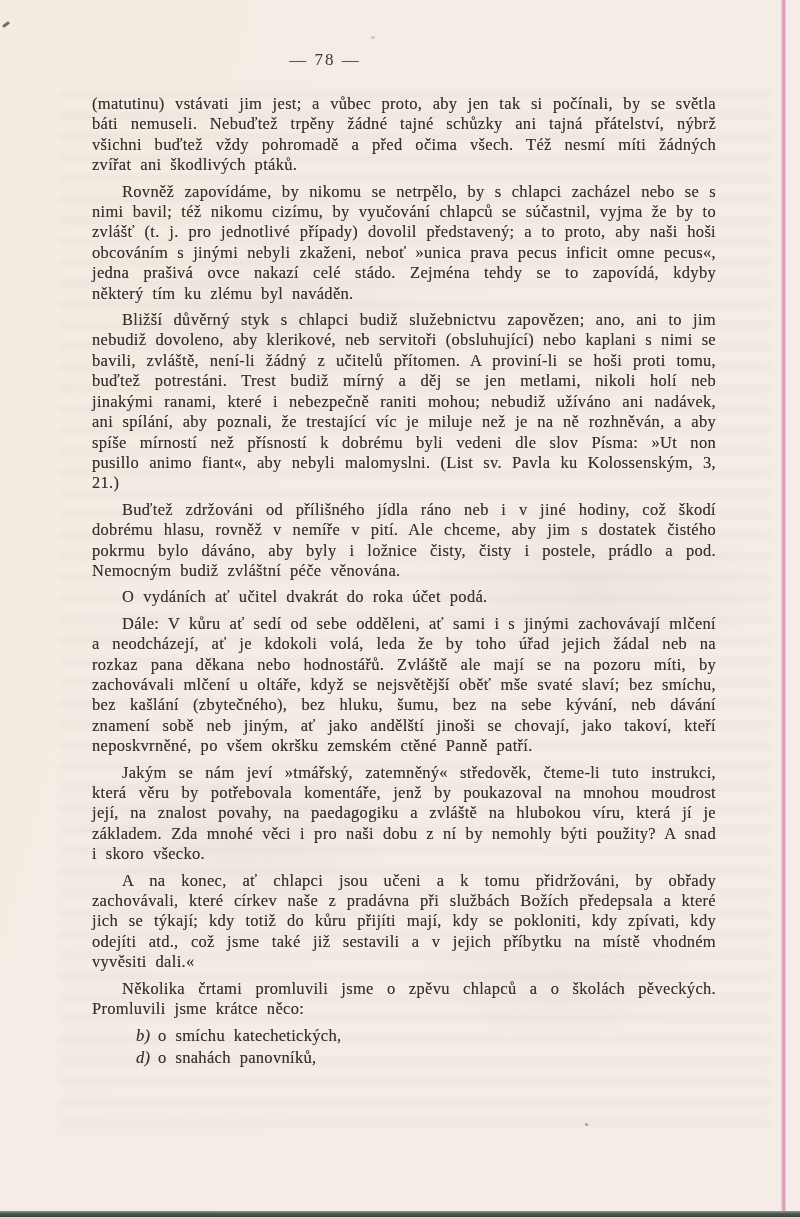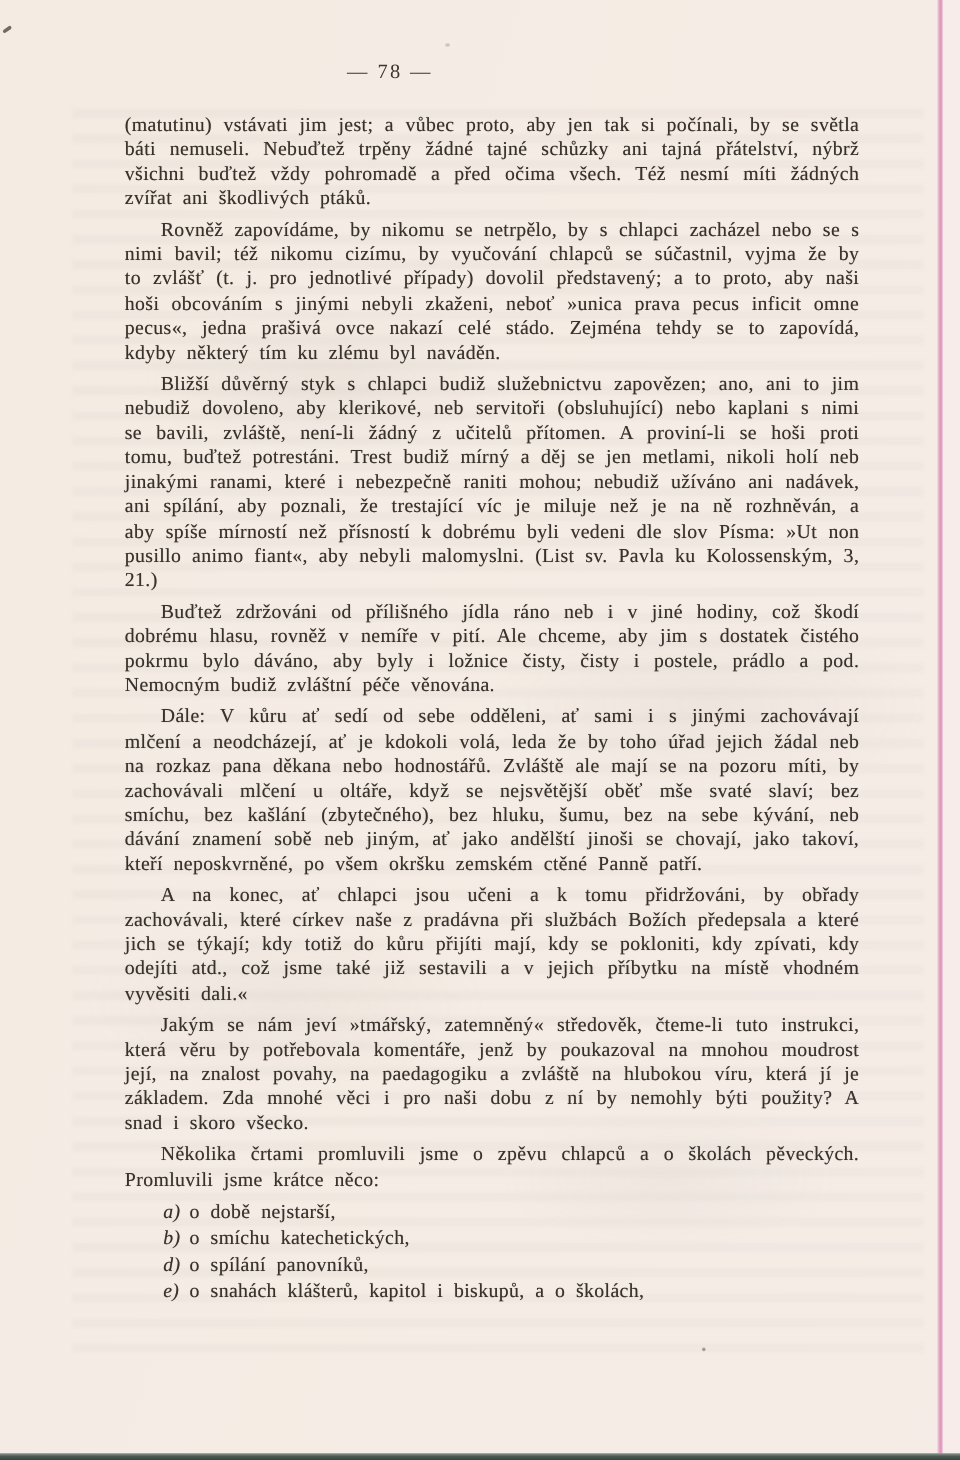--- a/index.html
+++ b/index.html
@@ -50,21 +50,21 @@
     width: 628px;
     color: #38322c;
     font-size: 16.5px;
     line-height: 20.4px;
     text-align: justify;
     letter-spacing: 0.3px;
     word-spacing: 4.5px;
     text-shadow: 0 0 0.6px rgba(56,50,44,0.55);
   }
   .para {
-    margin: 0 0 6px 16px;
+    margin: 0 0 6px 4px;
   }
   .para.indent {
     text-indent: 30px;
   }
   .outline-list {
     margin: 2px 0 0 48px;
   }
   .list-item {
     line-height: 22px;
   }
@@ -138,37 +138,32 @@
   <div class="pen-mark"></div>
   <div class="speck-2"></div>
 
   <div class="page-number">— 78 —</div>
 
   <div class="text-block">
     <p class="para">(matutinu) vstávati jim jest; a vůbec proto, aby jen tak si počínali, by se světla báti nemuseli. Nebuďtež trpěny žádné tajné schůzky ani tajná přátelství, nýbrž všichni buďtež vždy pohromadě a před očima všech. Též nesmí míti žádných zvířat ani škodlivých ptáků.</p>
     <p class="para indent">Rovněž zapovídáme, by nikomu se netrpělo, by s chlapci zacházel nebo se s nimi bavil; též nikomu cizímu, by vyučování chlapců se súčastnil, vyjma že by to zvlášť (t. j. pro jednotlivé případy) dovolil představený; a to proto, aby naši hoši obcováním s jinými nebyli zkaženi, neboť »unica prava pecus inficit omne pecus«, jedna prašivá ovce nakazí celé stádo. Zejména tehdy se to zapovídá, kdyby některý tím ku zlému byl naváděn.</p>
     <p class="para indent">Bližší důvěrný styk s chlapci budiž služebnictvu zapovězen; ano, ani to jim nebudiž dovoleno, aby klerikové, neb servitoři (obsluhující) nebo kaplani s nimi se bavili, zvláště, není-li žádný z učitelů přítomen. A proviní-li se hoši proti tomu, buďtež potrestáni. Trest budiž mírný a děj se jen metlami, nikoli holí neb jinakými ranami, které i nebezpečně raniti mohou; nebudiž užíváno ani nadávek, ani spílání, aby poznali, že trestající víc je miluje než je na ně rozhněván, a aby spíše mírností než přísností k dobrému byli vedeni dle slov Písma: »Ut non pusillo animo fiant«, aby nebyli malomyslni. (List sv. Pavla ku Kolossenským, 3, 21.)</p>
     <p class="para indent">Buďtež zdržováni od přílišného jídla ráno neb i v jiné hodiny, což škodí dobrému hlasu, rovněž v nemíře v pití. Ale chceme, aby jim s dostatek čistého pokrmu bylo dáváno, aby byly i ložnice čisty, čisty i postele, prádlo a pod. Nemocným budiž zvláštní péče věnována.</p>
+    <p class="para indent">O vydáních ať učitel dvakrát do roka účet podá.</p>
     <p class="para indent">Dále: V kůru ať sedí od sebe odděleni, ať sami i s jinými zachovávají mlčení a neodcházejí, ať je kdokoli volá, leda že by toho úřad jejich žádal neb na rozkaz pana děkana nebo hodnostářů. Zvláště ale mají se na pozoru míti, by zachovávali mlčení u oltáře, když se nejsvětější oběť mše svaté slaví; bez smíchu, bez kašlání (zbytečného), bez hluku, šumu, bez na sebe kývání, neb dávání znamení sobě neb jiným, ať jako andělští jinoši se chovají, jako takoví, kteří neposkvrněné, po všem okršku zemském ctěné Panně patří.</p>
+    <p class="para indent">Jakým se nám jeví »tmářský, zatemněný« středověk, čteme-li tuto instrukci, která věru by potřebovala komentáře, jenž by poukazoval na mnohou moudrost její, na znalost povahy, na paedagogiku a zvláště na hlubokou víru, která jí je základem. Zda mnohé věci i pro naši dobu z ní by nemohly býti použity? A snad i skoro všecko.</p>
     <p class="para indent">A na konec, ať chlapci jsou učeni a k tomu přidržováni, by obřady zachovávali, které církev naše z pradávna při službách Božích předepsala a které jich se týkají; kdy totiž do kůru přijíti mají, kdy se pokloniti, kdy zpívati, kdy odejíti atd., což jsme také již sestavili a v jejich příbytku na místě vhodném vyvěsiti dali.«</p>
-    <p class="para indent">Jakým se nám jeví »tmářský, zatemněný« středověk, čteme-li tuto instrukci, která věru by potřebovala komentáře, jenž by poukazoval na mnohou moudrost její, na znalost povahy, na paedagogiku a zvláště na hlubokou víru, která jí je základem. Zda mnohé věci i pro naši dobu z ní by nemohly býti použity? A snad i skoro všecko.</p>
     <p class="para indent">Několika črtami promluvili jsme o zpěvu chlapců a o školách pěveckých. Promluvili jsme krátce něco:</p>
 
     <div class="outline-list">
       <div class="list-item">
-        <span class="list-letter">a)</span><span class="list-text">o době nejstarší,</span>
-      </div>
-      <div class="list-item">
         <span class="list-letter">b)</span><span class="list-text">o smíchu katechetických,</span>
       </div>
       <div class="list-item">
-        <span class="list-letter">d)</span><span class="list-text">o spílání panovníků,</span>
-      </div>
-      <div class="list-item">
-        <span class="list-letter">e)</span><span class="list-text">o snahách klášterů, kapitol i biskupů, a o školách,</span>
+        <span class="list-letter">d)</span><span class="list-text">o snahách panovníků,</span>
       </div>
     </div>
   </div>
 
   <div class="speck-1"></div>
   <div class="pink-line"></div>
   <div class="edge-strip"></div>
   <div class="bottom-edge"></div>
 
 </div>

